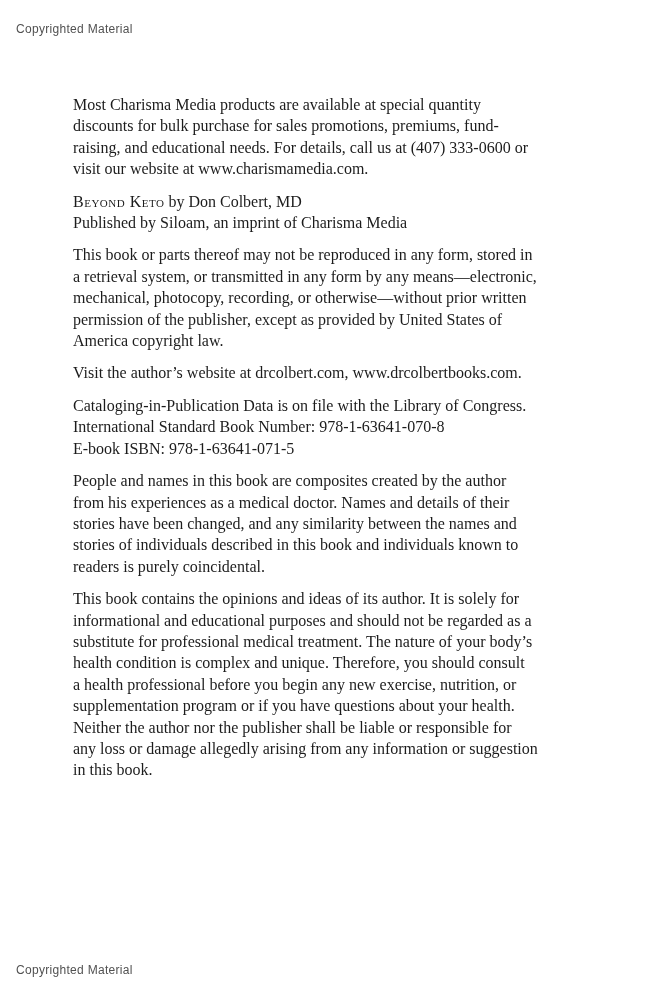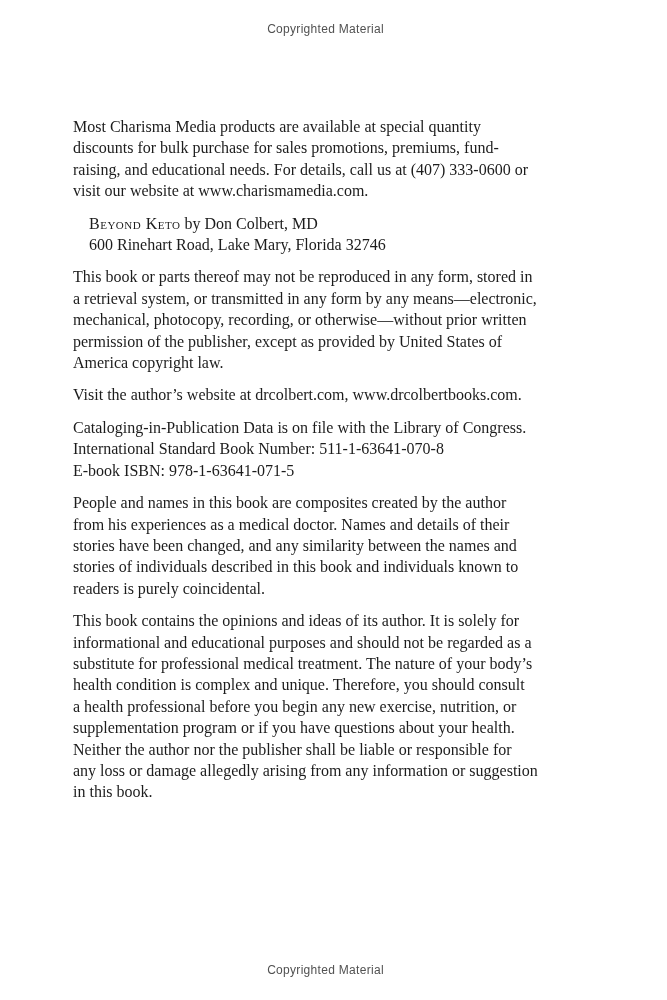--- a/index.html
+++ b/index.html
@@ -10,41 +10,41 @@
     overflow: hidden;
   }
   .page {
     position: absolute; inset: 0;
     background: #ffffff;
     font-family: "Liberation Serif", "DejaVu Serif", serif;
     color: #1c1c1c;
   }
   .notice {
     position: absolute; left: 0; right: 16px;
-    text-align: center;
     font-family: "Liberation Sans", "DejaVu Sans", sans-serif;
     font-size: 12px;
     color: #515151;
     letter-spacing: 0.3px;
+    padding-left: 16px;
   }
   .notice.top { top: 22px; }
   .notice.bottom { top: 963px; }
   .content {
     position: absolute;
-    left: 73px; top: 116px;
+    left: 73px; top: 94px;
     width: 542px;
     font-size: 16px;
     line-height: 21.4px;
     text-align: left;
   }
   .content p {
     margin: 0 0 11px 0;
     white-space: pre-line;
   }
-  .colophon { margin: 0 0 11px 16px; }
+  .colophon { margin: 0 0 11px 0; }
   .colophon div { margin: 0; }
   .sc {
     font-variant: small-caps;
     letter-spacing: 0.5px;
   }
 </style>
 </head>
 <body>
 
 <div class="page">
@@ -53,34 +53,34 @@
 
   <main class="content">
 
     <p>Most Charisma Media products are available at special quantity
 discounts for bulk purchase for sales promotions, premiums, fund-
 raising, and educational needs. For details, call us at (407) 333-0600 or
 visit our website at www.charismamedia.com.</p>
 
     <div class="colophon">
       <div><span class="sc">Beyond Keto</span><span> by Don Colbert, MD</span></div>
-      <div>600 Rinehart Road, Lake Mary, Florida 32746</div>
+      <div>Published by Siloam, an imprint of Charisma Media</div>
     </div>
 
     <p>This book or parts thereof may not be reproduced in any form, stored in
 a retrieval system, or transmitted in any form by any means—electronic,
 mechanical, photocopy, recording, or otherwise—without prior written
 permission of the publisher, except as provided by United States of
 America copyright law.</p>
 
 
     <p>Visit the author’s website at drcolbert.com, www.drcolbertbooks.com.</p>
 
     <p>Cataloging-in-Publication Data is on file with the Library of Congress.
-International Standard Book Number: 511-1-63641-070-8
+International Standard Book Number: 978-1-63641-070-8
 E-book ISBN: 978-1-63641-071-5</p>
 
     <p>People and names in this book are composites created by the author
 from his experiences as a medical doctor. Names and details of their
 stories have been changed, and any similarity between the names and
 stories of individuals described in this book and individuals known to
 readers is purely coincidental.</p>
 
     <p>This book contains the opinions and ideas of its author. It is solely for
 informational and educational purposes and should not be regarded as a

